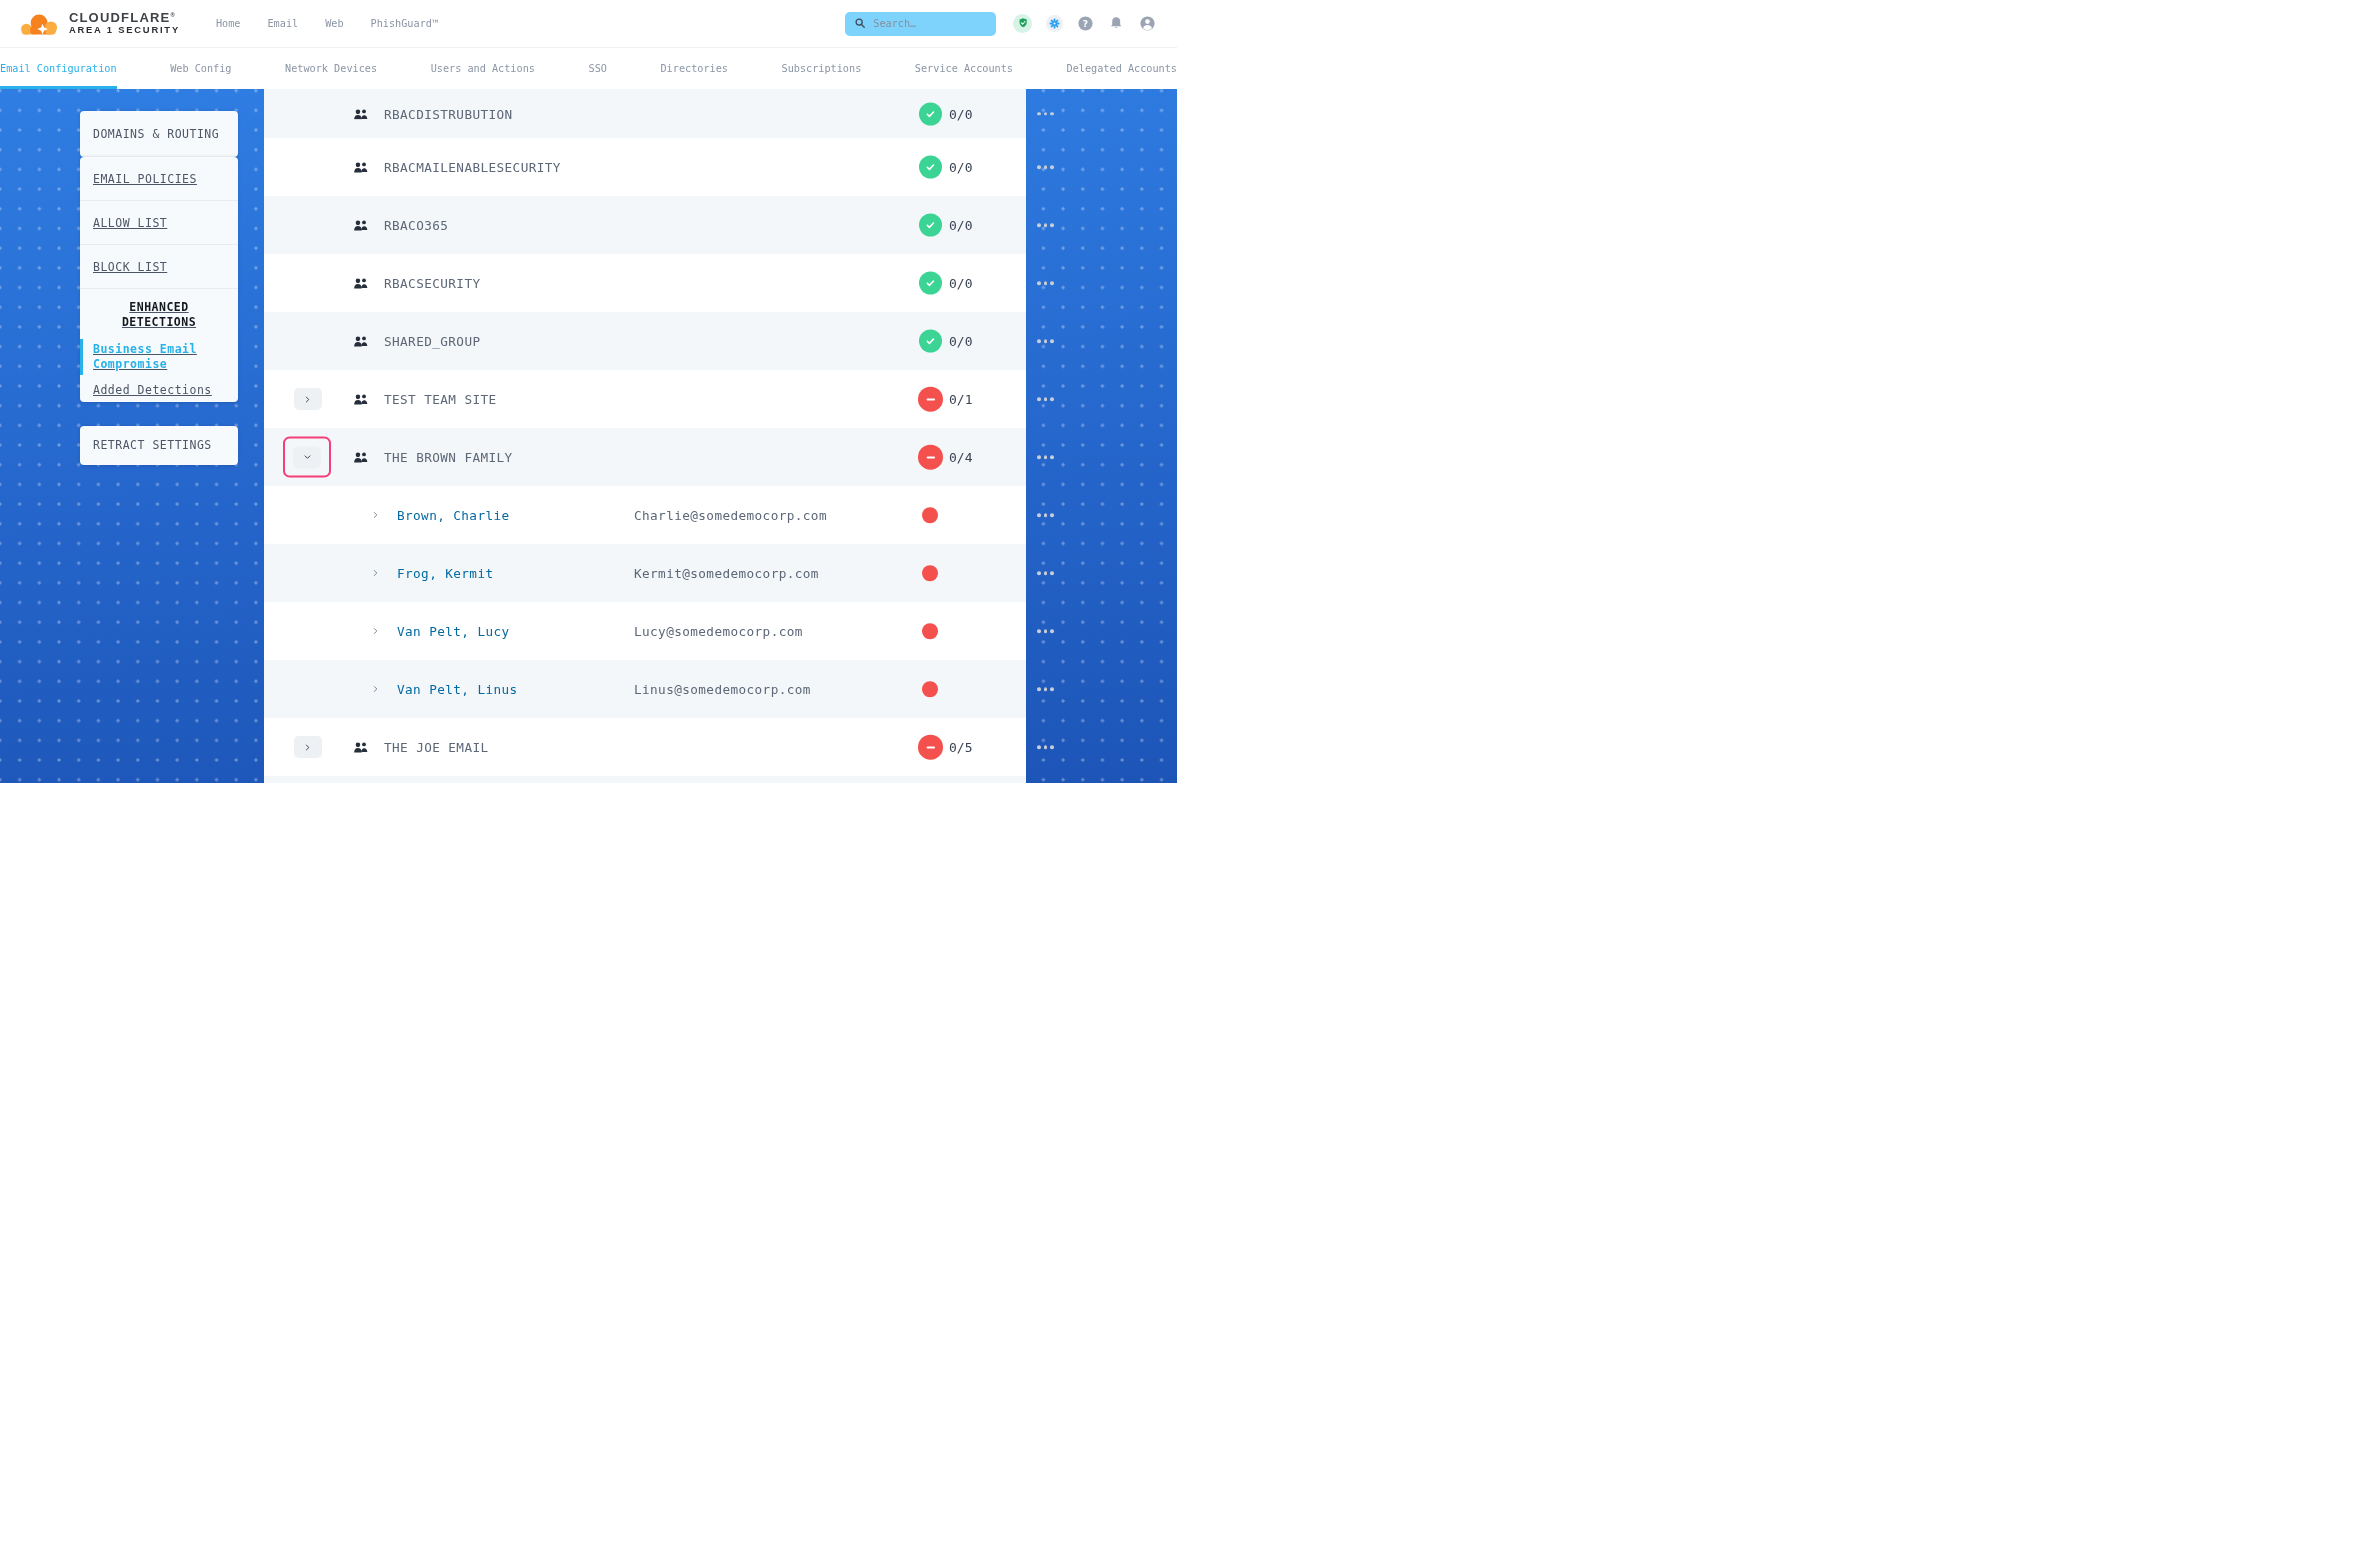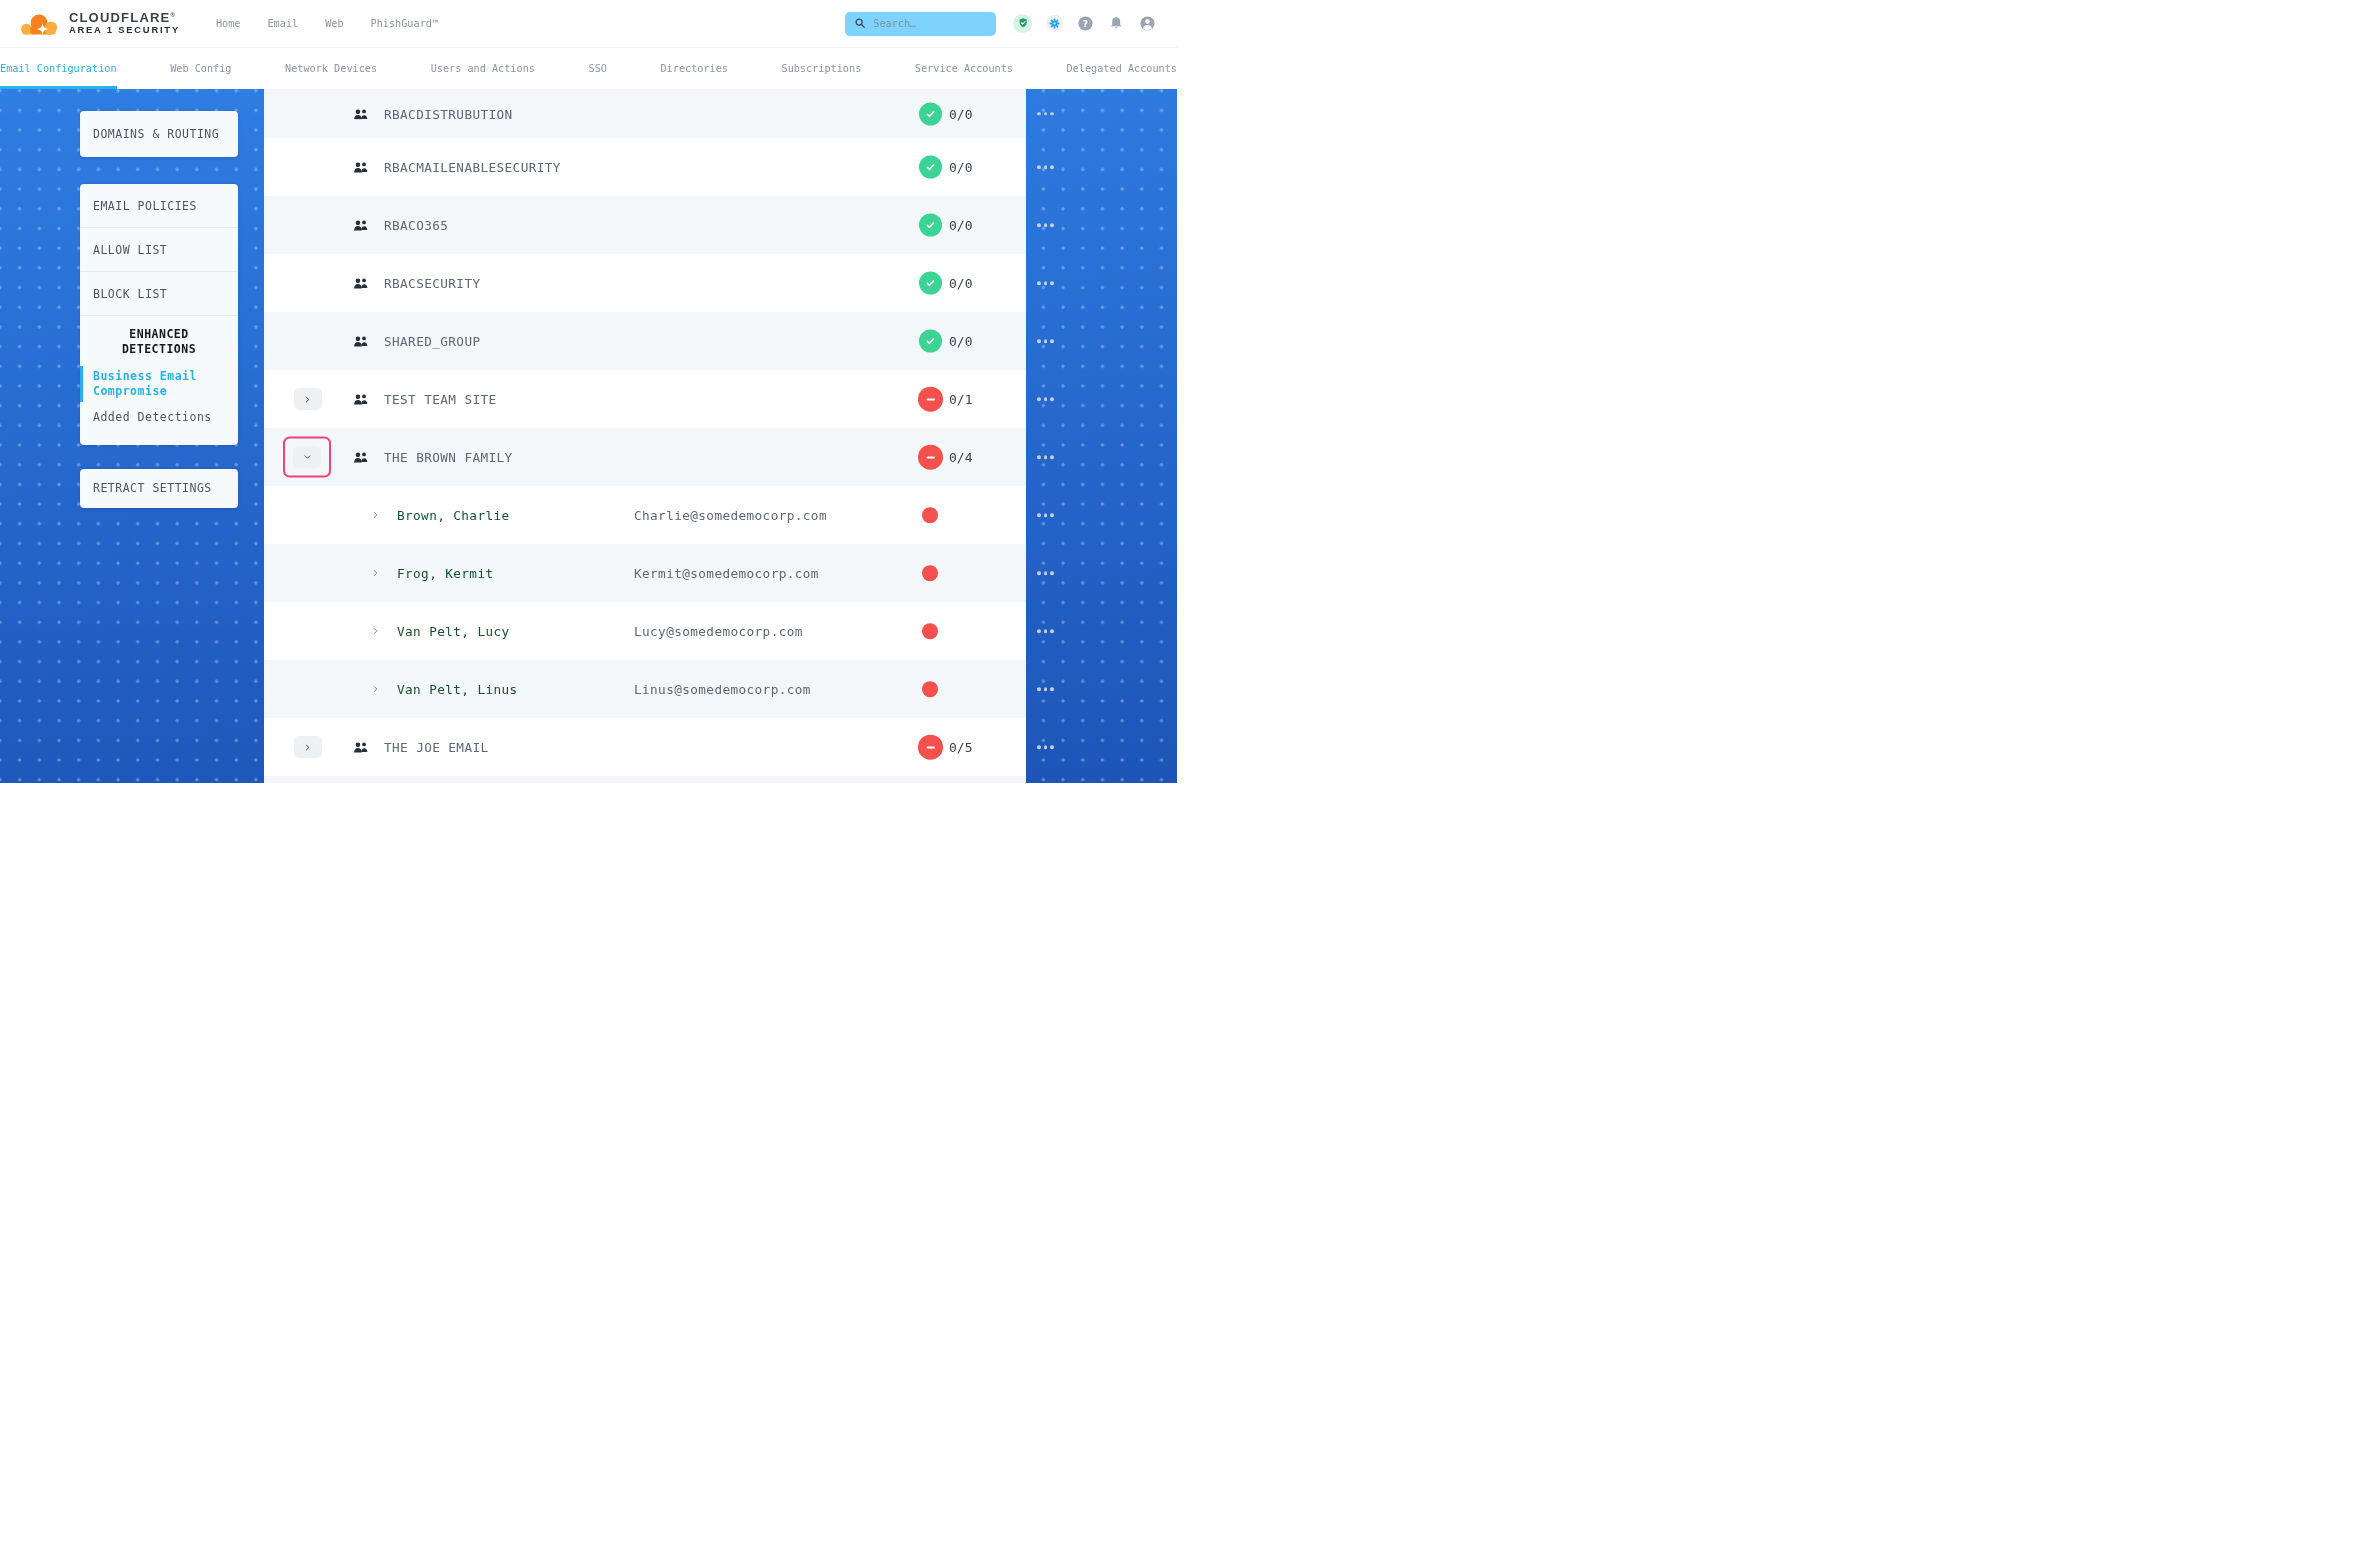--- a/index.html
+++ b/index.html
@@ -42,21 +42,21 @@
        radial-gradient(circle, rgba(255,255,255,.32) 1.4px, rgba(255,255,255,0) 1.8px),
        linear-gradient(177deg,#2f7ee3 0%,#2566cc 55%,#1d55b7 100%);
      background-size:19.7px 19.7px,100% 100%;
      background-position:9.8px 11.5px,0 0;}
 
   
   .sidebar{position:absolute;left:80px;top:0;width:158px;}
   .card{background:#f7fafc;border-radius:4.1px;box-shadow:0 0.8px 3.3px rgba(15,40,80,.20);
         box-sizing:border-box;font-size:11.5px;color:#4d5667;letter-spacing:0.5px;}
   .card1{margin-top:22px;height:46px;display:flex;align-items:center;padding:0 13px;cursor:pointer;}
-  .card2{margin-top:27px;padding-bottom:18px;}
+  .card2{padding-bottom:2px;text-decoration:underline;}
   .sitem{height:43px;display:flex;align-items:center;padding:0 13px;cursor:pointer;}
   .sitem + .sitem{border-top:0.8px solid #e8ecf0;}
   .enh{border-top:0.8px solid #e8ecf0;padding:10.7px 13px 0;color:#14181f;font-weight:700;
        line-height:15.6px;text-align:center;}
   .bec{position:relative;margin-top:10.7px;padding:0 13px;line-height:15.6px;color:#29b1e9;
        font-weight:700;cursor:pointer;}
   .bec::before{content:"";position:absolute;left:0;top:-2.5px;bottom:-2.5px;width:2.5px;background:#29b1e9;}
   .added{margin-top:10.7px;padding:0 13px 2.5px;cursor:pointer;}
   .card3{margin-top:24px;height:39px;display:flex;align-items:center;padding:0 13px;cursor:pointer;}
 
@@ -69,21 +69,21 @@
   .row--partial{flex:1;height:auto;}
   .row > .slot{position:absolute;top:50%;transform:translateY(-50%);}
   .expand-btn{width:28px;height:22px;background:#eef1f4;border:0;border-radius:4.9px;cursor:pointer;
               display:flex;align-items:center;justify-content:center;padding:0;}
   .slot.btnpos{left:29.5px;}
   .annotation{left:19px;width:48px;height:41px;border:2.5px solid #f23f77;border-radius:6.6px;
               box-sizing:border-box;display:flex;align-items:center;justify-content:center;}
   .people{left:89px;display:flex;}
   .gname{left:120px;font-size:12.7px;letter-spacing:0.4px;color:#5c6777;white-space:nowrap;}
   .mchev{left:107px;display:flex;}
-  .mname{left:133px;font-size:12.7px;letter-spacing:0.4px;color:#14532d;white-space:nowrap;}
+  .mname{left:133px;font-size:12.7px;letter-spacing:0.4px;color:#0369a1;white-space:nowrap;}
   .memail{left:370px;font-size:12.7px;letter-spacing:0.4px;color:#5c6777;white-space:nowrap;}
   .badge{width:23px;height:23px;border-radius:50%;left:655px;display:flex;align-items:center;justify-content:center;}
   .badge.ok{background:#3bd495;}
   .badge.blocked{background:#f4514e;width:24.6px;height:24.6px;left:654px;}
   .dot{left:658px;width:15.6px;height:15.6px;border-radius:50%;background:#f4514e;}
   .count{left:685px;font-size:13px;color:#3a4354;}
   .more{left:762px;width:39px;display:flex;justify-content:center;gap:2.9px;cursor:pointer;}
   .more i{width:3.7px;height:3.7px;border-radius:50%;background:#c7cdd8;display:block;}
 </style>
 </head>

